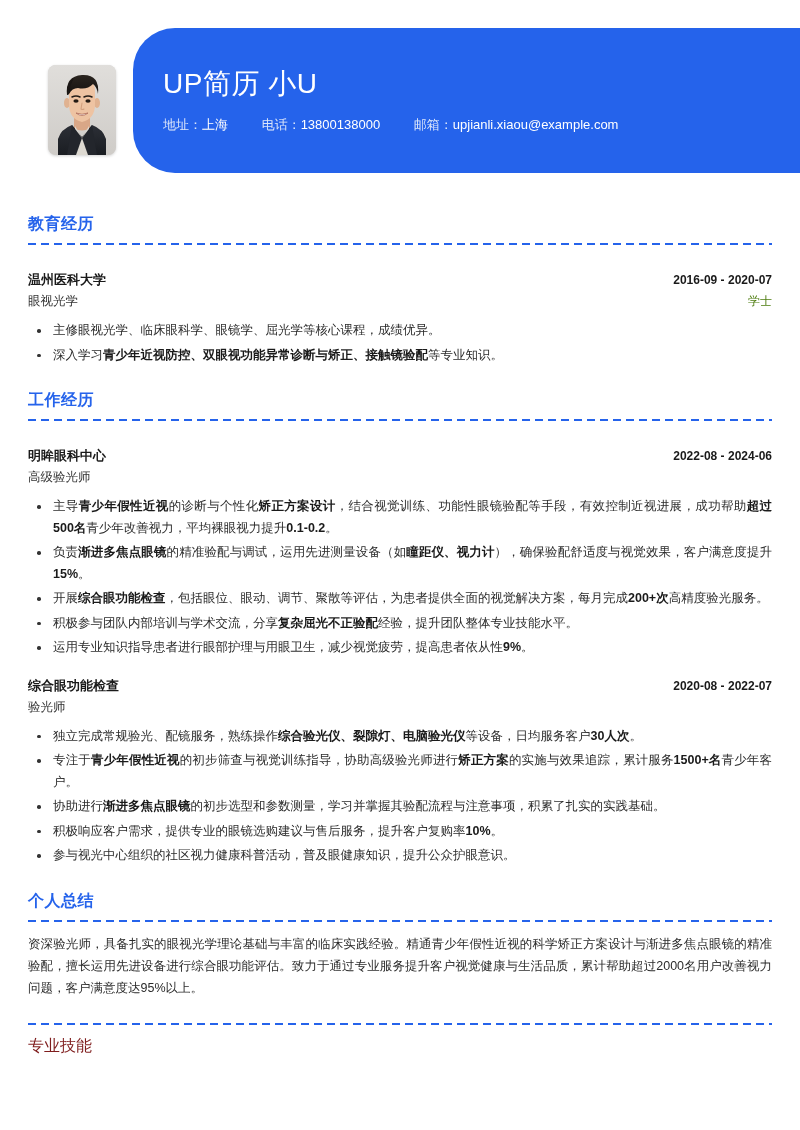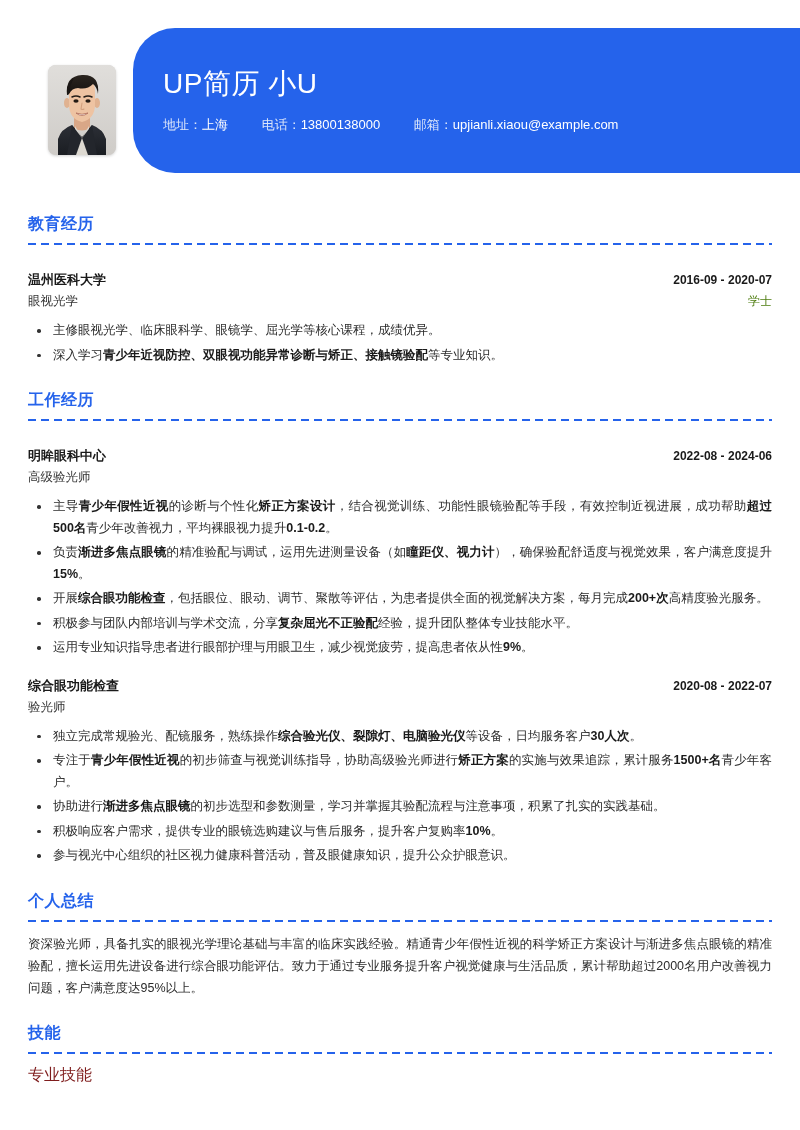--- a/index.html
+++ b/index.html
@@ -317,19 +317,18 @@
       </div>
     </div>
 
     <div class="section sp-top-24">
       <div class="section-title">个人总结</div>
       <div class="divider"></div>
       <div class="para">资深验光师，具备扎实的眼视光学理论基础与丰富的临床实践经验。精通青少年假性近视的科学矫正方案设计与渐进多焦点眼镜的精准验配，擅长运用先进设备进行综合眼功能评估。致力于通过专业服务提升客户视觉健康与生活品质，累计帮助超过2000名用户改善视力问题，客户满意度达95%以上。</div>
     </div>
 
     <div class="section sp-top-24">
-      <div class="section-title">技能</div>
       <div class="divider"></div>
       <div class="skills-sub">专业技能</div>
     </div>
 
   </div>
 </div>
 
 </body></html>

